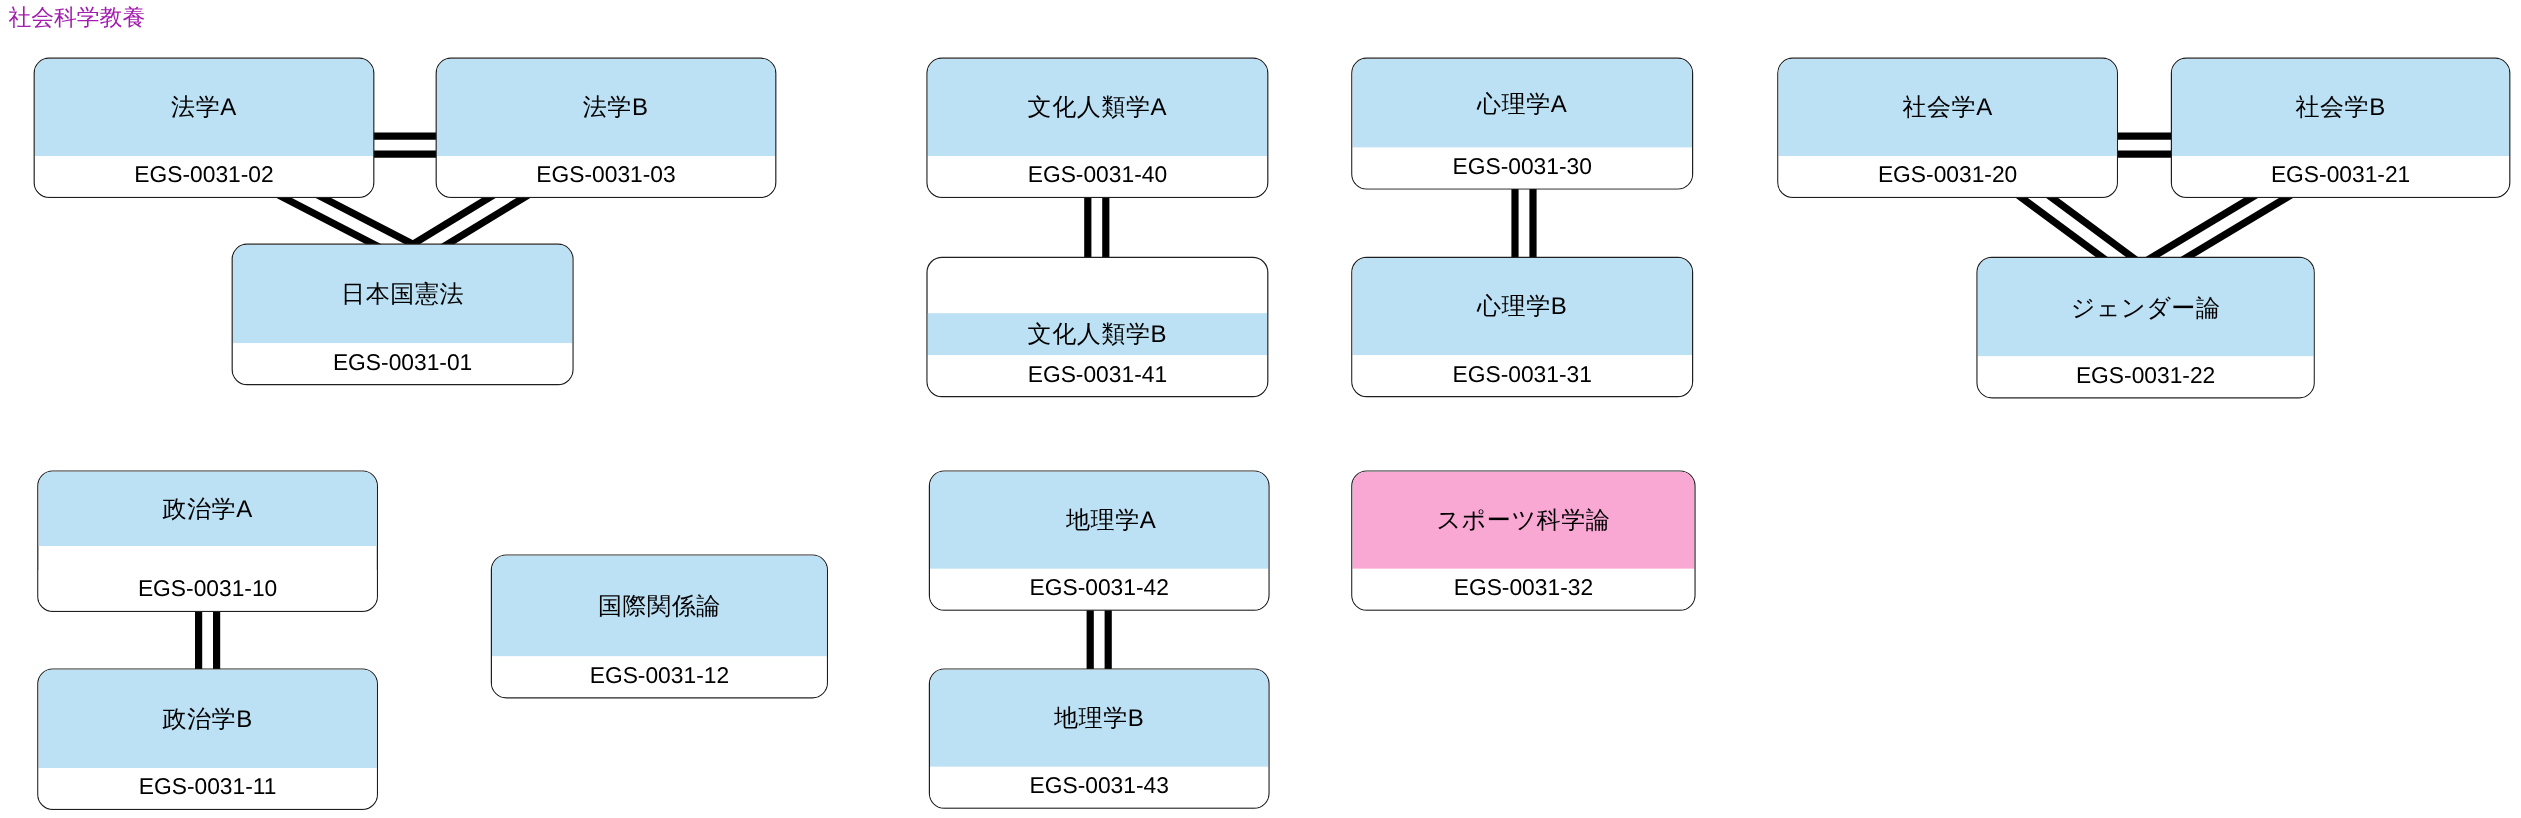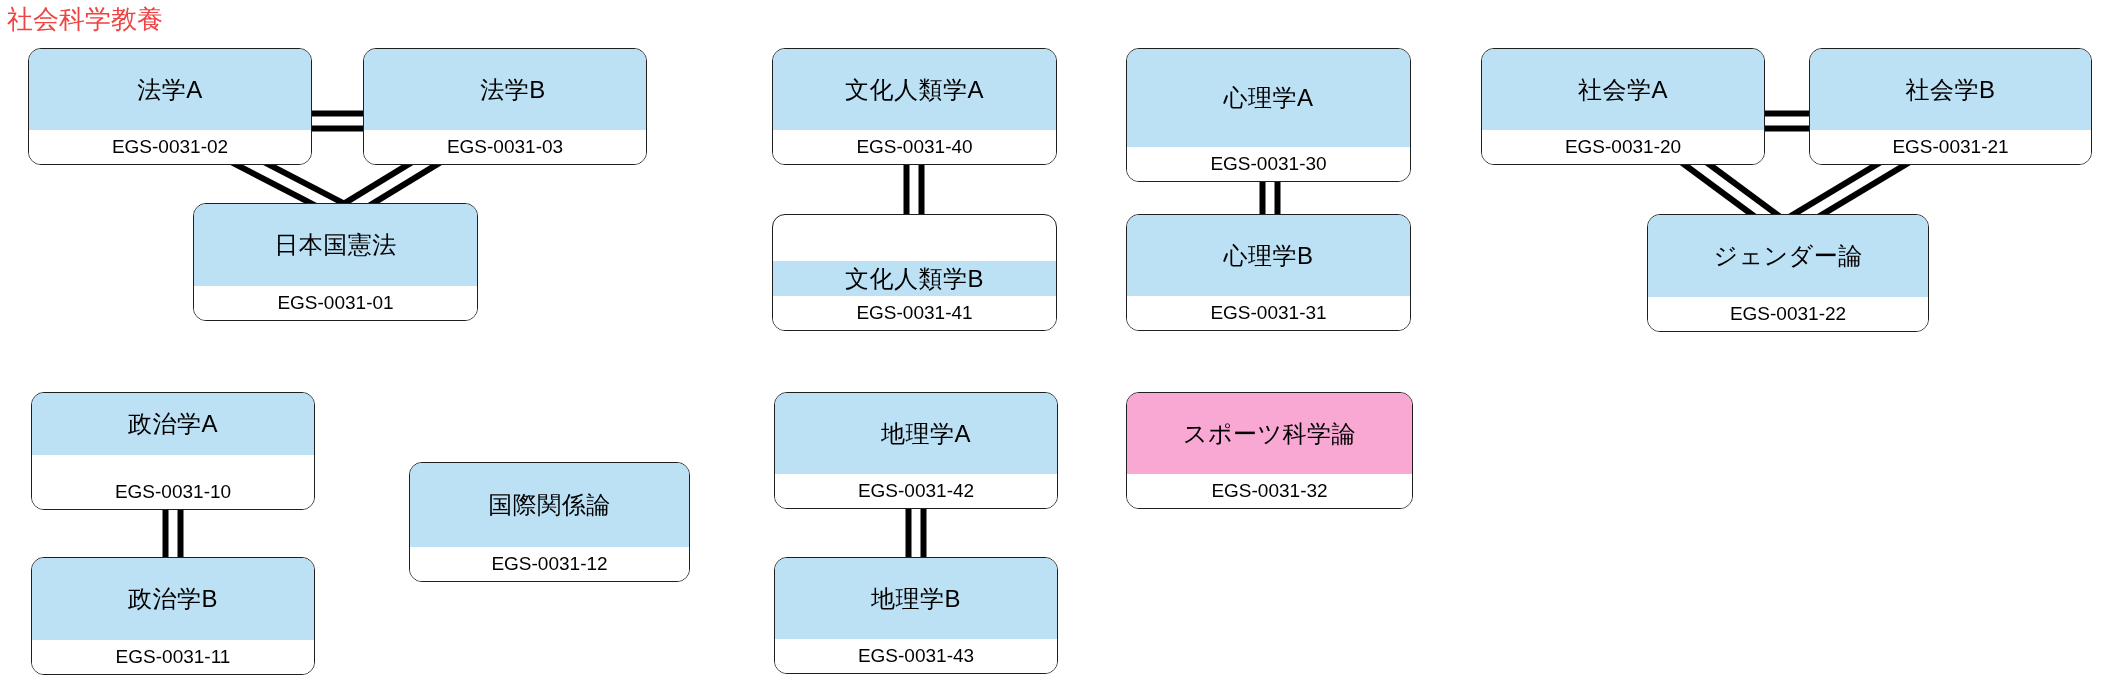--- a/index.html
+++ b/index.html
@@ -12,22 +12,22 @@
     position: relative;
     width: 2101px;
     height: 682px;
     background: #ffffff;
     overflow: hidden;
   }
   #diagram-title {
     position: absolute;
     left: 7px;
     top: 2px;
-    font-size: 26px;
-    color: #ef4444;
+    font-size: 19px;
+    color: #a21caf;
     white-space: nowrap;
     z-index: 3;
   }
   #edge-layer {
     position: absolute;
     left: 0;
     top: 0;
     z-index: 1;
   }
   .node {
@@ -40,21 +40,21 @@
     display: flex;
     flex-direction: column;
     z-index: 2;
   }
   .node-name {
     flex: 1;
     background: #bce0f4;
     display: flex;
     align-items: center;
     justify-content: center;
-    font-size: 24px;
+    font-size: 20px;
     color: #000000;
     letter-spacing: 0.5px;
     white-space: nowrap;
   }
   .node-code {
     height: 34px;
     background: #ffffff;
     display: flex;
     align-items: center;
     justify-content: center;
@@ -108,21 +108,21 @@
     <div class="node-code">EGS-0031-01</div>
   </div>
       <div class="node" style="left: 772px; top: 48px; width: 285px; height: 117px;">
     <div class="node-name" style="background: rgb(188, 224, 244);">文化人類学A</div>
     <div class="node-code">EGS-0031-40</div>
   </div>
       <div class="node" style="left: 772px; top: 214px; width: 285px; height: 117px;">
     <div class="node-name" style="background: rgb(188, 224, 244); margin-top: 46px;">文化人類学B</div>
     <div class="node-code">EGS-0031-41</div>
   </div>
-      <div class="node" style="left: 1126px; top: 48px; width: 285px; height: 134px;">
+      <div class="node" style="left: 1126px; top: 48px; width: 285px; height: 110px;">
     <div class="node-name" style="background: rgb(188, 224, 244);">心理学A</div>
     <div class="node-code">EGS-0031-30</div>
   </div>
       <div class="node" style="left: 1126px; top: 214px; width: 285px; height: 117px;">
     <div class="node-name" style="background: rgb(188, 224, 244);">心理学B</div>
     <div class="node-code">EGS-0031-31</div>
   </div>
       <div class="node" style="left: 1481px; top: 48px; width: 284px; height: 117px;">
     <div class="node-name" style="background: rgb(188, 224, 244);">社会学A</div>
     <div class="node-code">EGS-0031-20</div>

